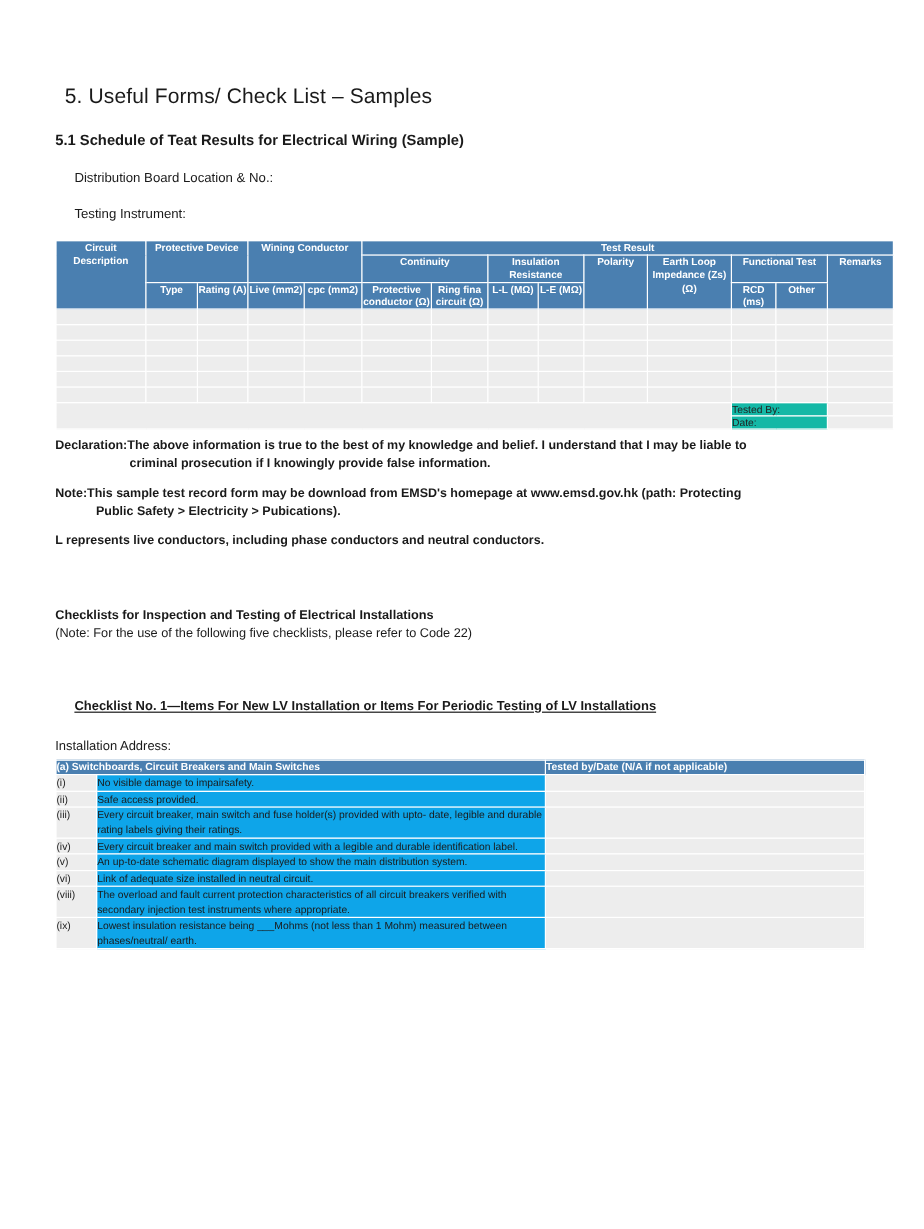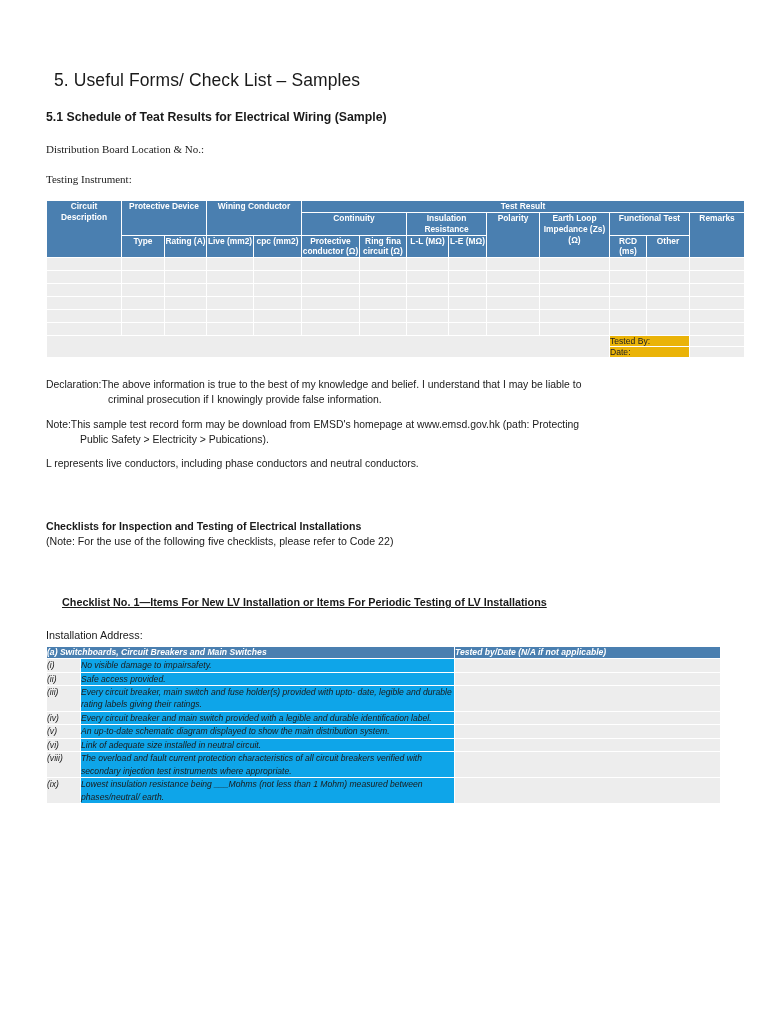--- a/index.html
+++ b/index.html
@@ -41,23 +41,22 @@
   }
   h2.sub-title {
     font-size: 12.3px;
     font-weight: bold;
     margin: 18px 0 0 0;
     padding: 0;
     line-height: 1.3;
   }
   .field-line {
     font-size: 11px;
-    margin: 16px 0 0 0;
+    margin: 16px 0 0 16px;
     line-height: 1.3;
-    font-family: Liberation Serif, serif;
   }
 
   
   table.grid {
     border-collapse: collapse;
     table-layout: fixed;
     width: 698px;
     font-size: 8.4px;
   }
   table.grid td, table.grid th {
@@ -78,30 +77,30 @@
   .cellblank {
     background: #ededed;
     border: 1px solid #ffffff;
     height: 12px;
   }
   .cellfoot {
     background: #ededed;
     border: 1px solid #ffffff;
   }
   .cellfoot-label {
-    background: #eab308;
+    background: #14b8a6;
     border: 1px solid #ffffff;
     font-size: 8.6px;
     color: #222;
     padding: 4px 0 4px 6px;
     vertical-align: middle;
   }
 
   
-  .para-block { margin-top: 20px; }
+  .para-block { margin-top: 7px; font-weight: bold; }
   .para {
     font-size: 10.4px;
     line-height: 1.42;
     margin: 0 0 10px 0;
   }
   .para .hang {
     display: block;
     padding-left: 62px;
   }
   .para .hang2 {
@@ -136,21 +135,21 @@
     line-height: 1.5;
     margin: 0 0 3px 0;
   }
 
   table.chk {
     border-collapse: collapse;
     table-layout: fixed;
     width: 674px;
     font-size: 8.6px;
   }
-  table.chk td, table.chk th { padding: 0; margin: 0; font-style: italic; }
+  table.chk td, table.chk th { padding: 0; margin: 0; }
   .chk-hd {
     background: #4a7fb0;
     color: #ffffff;
     font-weight: bold;
     border: 1px solid #ffffff;
     padding: 5px 5px 5px 7px;
     text-align: left;
     font-size: 8.6px;
     line-height: 1.3;
   }

